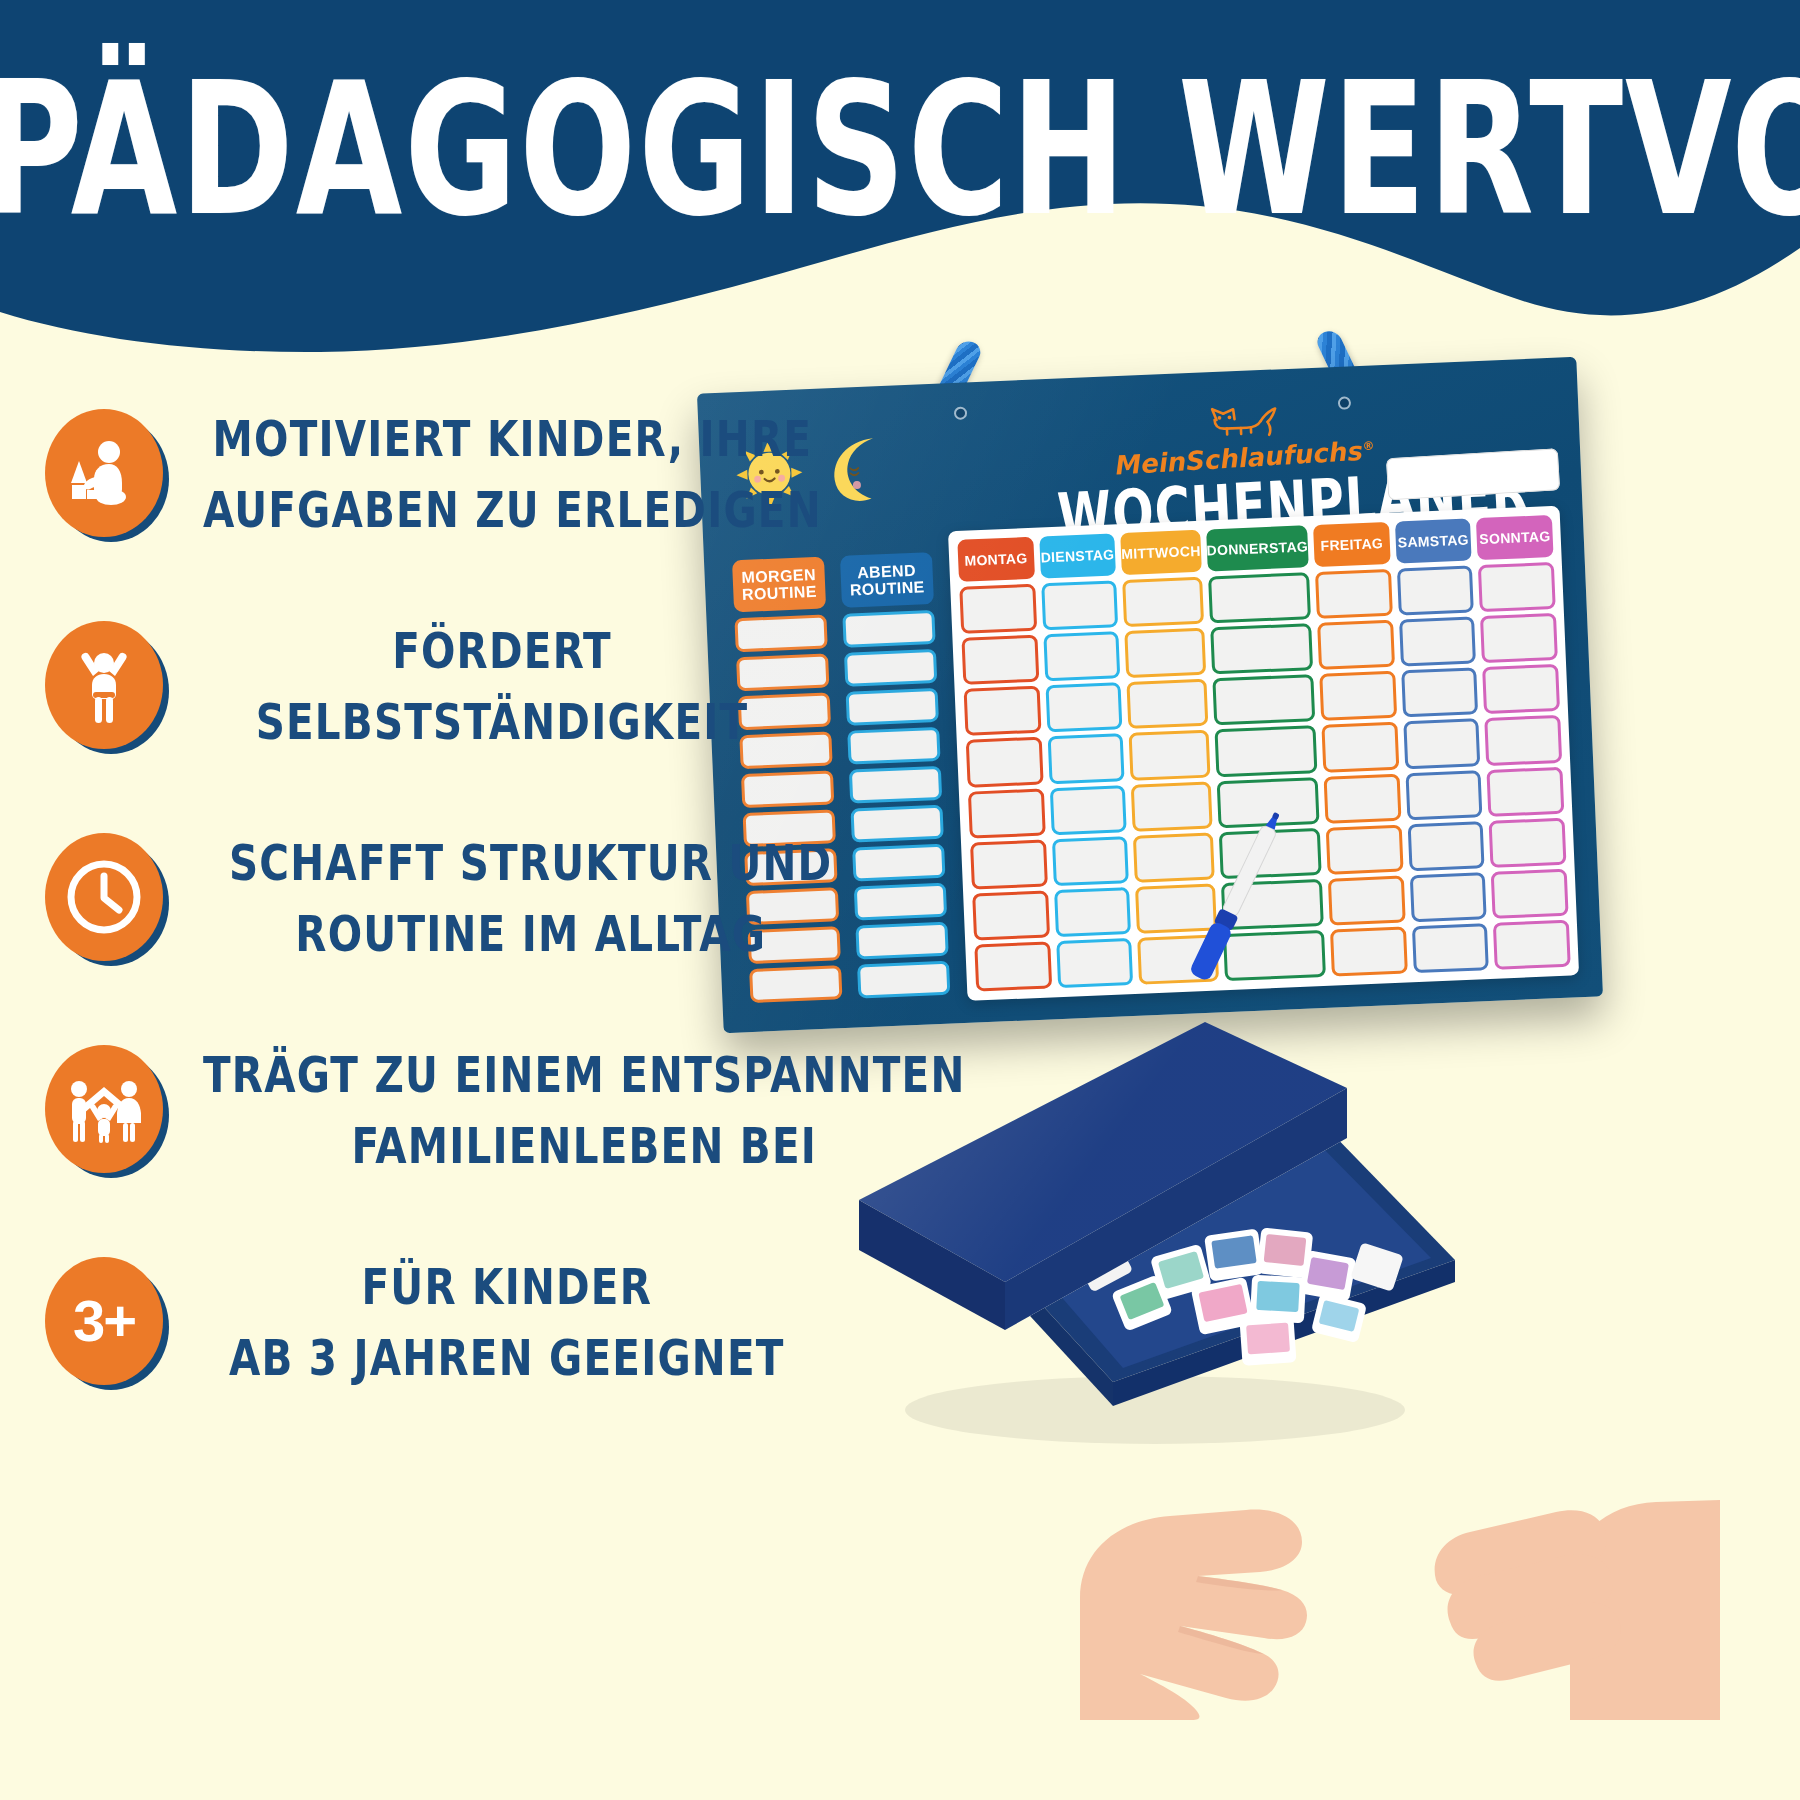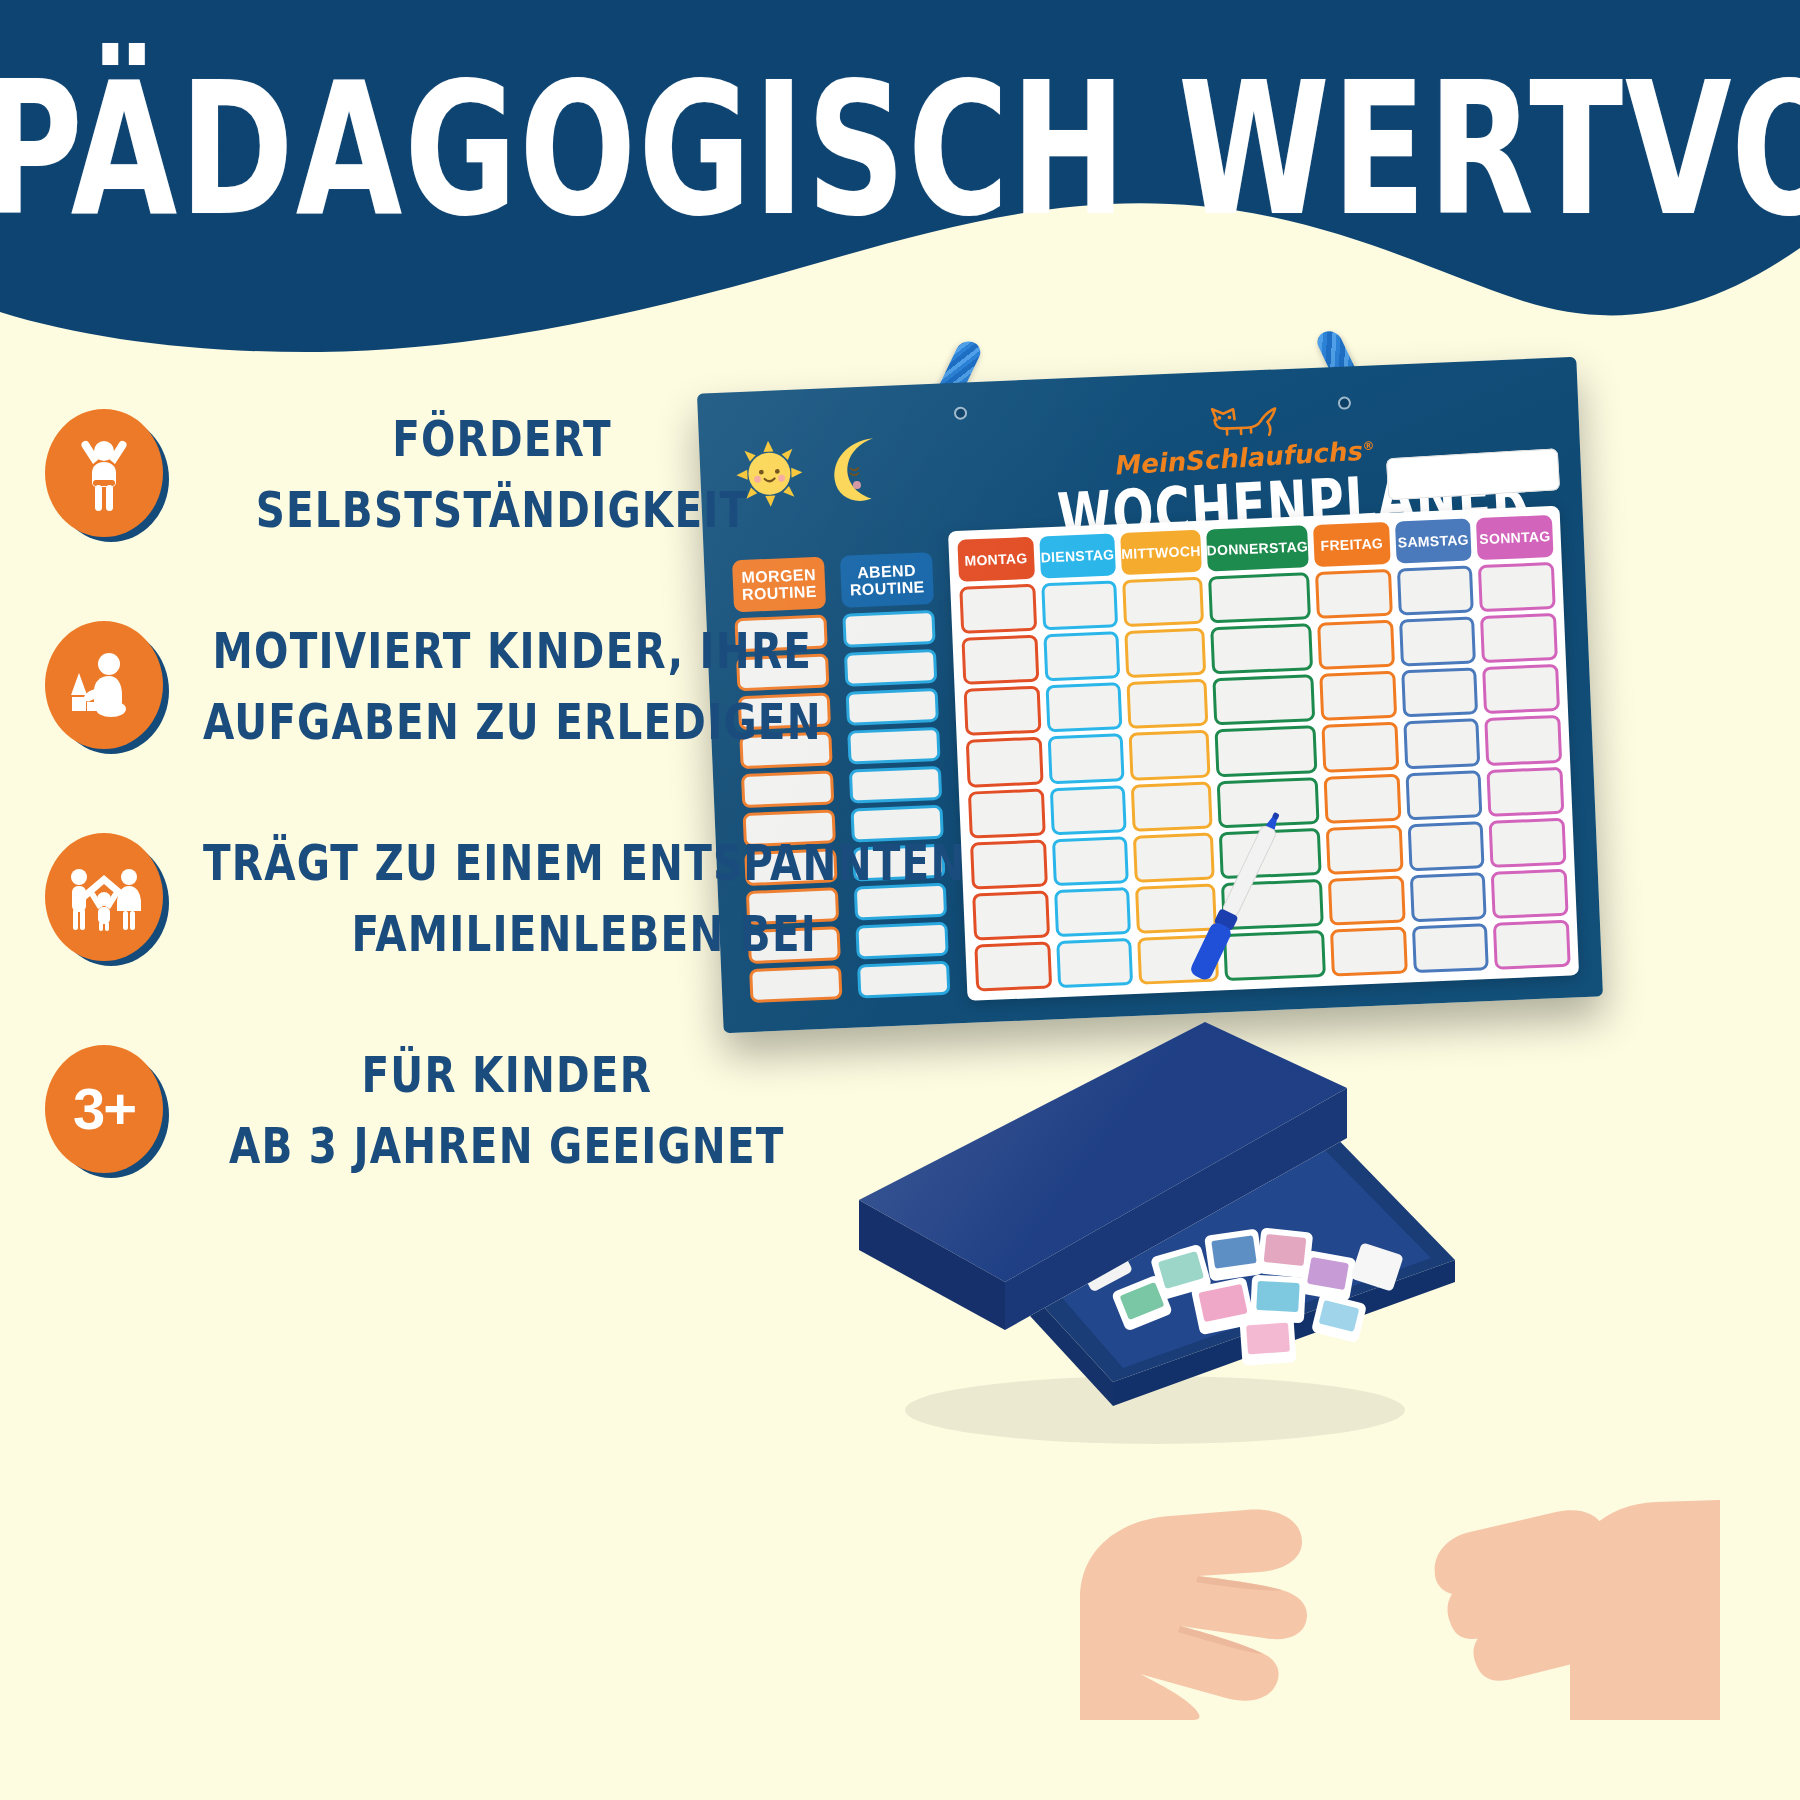--- a/index.html
+++ b/index.html
@@ -188,41 +188,20 @@
 
 <div id="header-band">
   <svg class="wave-svg" width="1800" height="400" viewBox="0 0 1800 400">
     <path d="M0,0 L1800,0 L1800,248 C1700,318 1610,330 1520,300 C1430,270 1330,218 1200,206 C1060,193 940,228 800,268 C640,314 480,350 320,352 C200,353 90,340 0,312 Z" fill="#0E4472"></path>
   </svg>
   <div id="headline">PÄDAGOGISCH WERTVOLL</div>
 </div>
 
 <div id="features">
 
-  <div class="feature f1">
-    <div class="badge-wrap">
-      <div class="badge-shadow"></div>
-      <div class="badge">
-        <svg class="ih" width="66" height="78" viewBox="0 0 66 78" fill="#fff">
-          <circle cx="33" cy="17" r="10"></circle>
-          <path d="M33 28 c-7 0 -12 4 -12 11 l0 9 c0 3 2 5 5 5 l14 0 c3 0 5 -2 5 -5 l0 -9 c0 -7 -5 -11 -12 -11 z"></path>
-          <path d="M22 30 L11 13 a4 4 0 0 1 7 -4 L28 25 z"></path>
-          <path d="M44 30 L55 13 a4 4 0 0 0 -7 -4 L38 25 z"></path>
-          <rect x="22" y="46" width="22" height="6" rx="3" fill="#EC7A28"></rect>
-          <rect x="24" y="51" width="7" height="26" rx="3.5"></rect>
-          <rect x="35" y="51" width="7" height="26" rx="3.5"></rect>
-        </svg>
-      </div>
-    </div>
-    <div class="feature-text">
-      <span class="ln">FÖRDERT</span>
-      <span class="ln">SELBSTSTÄNDIGKEIT</span>
-    </div>
-  </div>
-
   <div class="feature f2">
     <div class="badge-wrap">
       <div class="badge-shadow"></div>
       <div class="badge">
         <svg class="ih" width="74" height="72" viewBox="0 0 74 72" fill="#fff">
           <circle cx="42" cy="15" r="11"></circle>
           <path d="M42 27 c-9 0 -15 6 -15 15 l0 10 c0 4 3 7 7 7 l14 0 c4 0 7 -3 7 -7 l0 -6 c0 -12 -5 -19 -13 -19 z"></path>
           <path d="M28 40 c-4 1 -8 3 -10 6 a4 4 0 0 0 5 6 c3 -2 7 -3 10 -3 z"></path>
           <ellipse cx="44" cy="60" rx="15" ry="8"></ellipse>
           <rect x="5" y="48" width="14" height="14"></rect>
@@ -231,20 +210,56 @@
           <rect x="5" y="34" width="14" height="12" opacity="0"></rect>
         </svg>
       </div>
     </div>
     <div class="feature-text">
       <span class="ln">MOTIVIERT KINDER, IHRE</span>
       <span class="ln">AUFGABEN ZU ERLEDIGEN</span>
     </div>
   </div>
 
+  <div class="feature f1">
+    <div class="badge-wrap">
+      <div class="badge-shadow"></div>
+      <div class="badge">
+        <svg class="ih" width="66" height="78" viewBox="0 0 66 78" fill="#fff">
+          <circle cx="33" cy="17" r="10"></circle>
+          <path d="M33 28 c-7 0 -12 4 -12 11 l0 9 c0 3 2 5 5 5 l14 0 c3 0 5 -2 5 -5 l0 -9 c0 -7 -5 -11 -12 -11 z"></path>
+          <path d="M22 30 L11 13 a4 4 0 0 1 7 -4 L28 25 z"></path>
+          <path d="M44 30 L55 13 a4 4 0 0 0 -7 -4 L38 25 z"></path>
+          <rect x="22" y="46" width="22" height="6" rx="3" fill="#EC7A28"></rect>
+          <rect x="24" y="51" width="7" height="26" rx="3.5"></rect>
+          <rect x="35" y="51" width="7" height="26" rx="3.5"></rect>
+        </svg>
+      </div>
+    </div>
+    <div class="feature-text">
+      <span class="ln">FÖRDERT</span>
+      <span class="ln">SELBSTSTÄNDIGKEIT</span>
+    </div>
+  </div>
+
+  <div class="feature f3">
+    <div class="badge-wrap">
+      <div class="badge-shadow"></div>
+      <div class="badge">
+        <svg class="ih" width="80" height="80" viewBox="0 0 80 80">
+          <circle cx="40" cy="40" r="33" fill="none" stroke="#fff" stroke-width="7"></circle>
+          <path d="M40 19 L40 41 L55 53" fill="none" stroke="#fff" stroke-width="7" stroke-linecap="round" stroke-linejoin="round"></path>
+        </svg>
+      </div>
+    </div>
+    <div class="feature-text">
+      <span class="ln">SCHAFFT STRUKTUR UND</span>
+      <span class="ln">ROUTINE IM ALLTAG</span>
+    </div>
+  </div>
 
   <div class="feature f4">
     <div class="badge-wrap">
       <div class="badge-shadow"></div>
       <div class="badge">
         <svg class="ih" width="84" height="72" viewBox="0 0 84 72" fill="#fff">
 
           <path d="M42 14 L68 36 L63 41 L42 23 L21 41 L16 36 Z"></path>
 
           <circle cx="17" cy="16" r="8"></circle>

